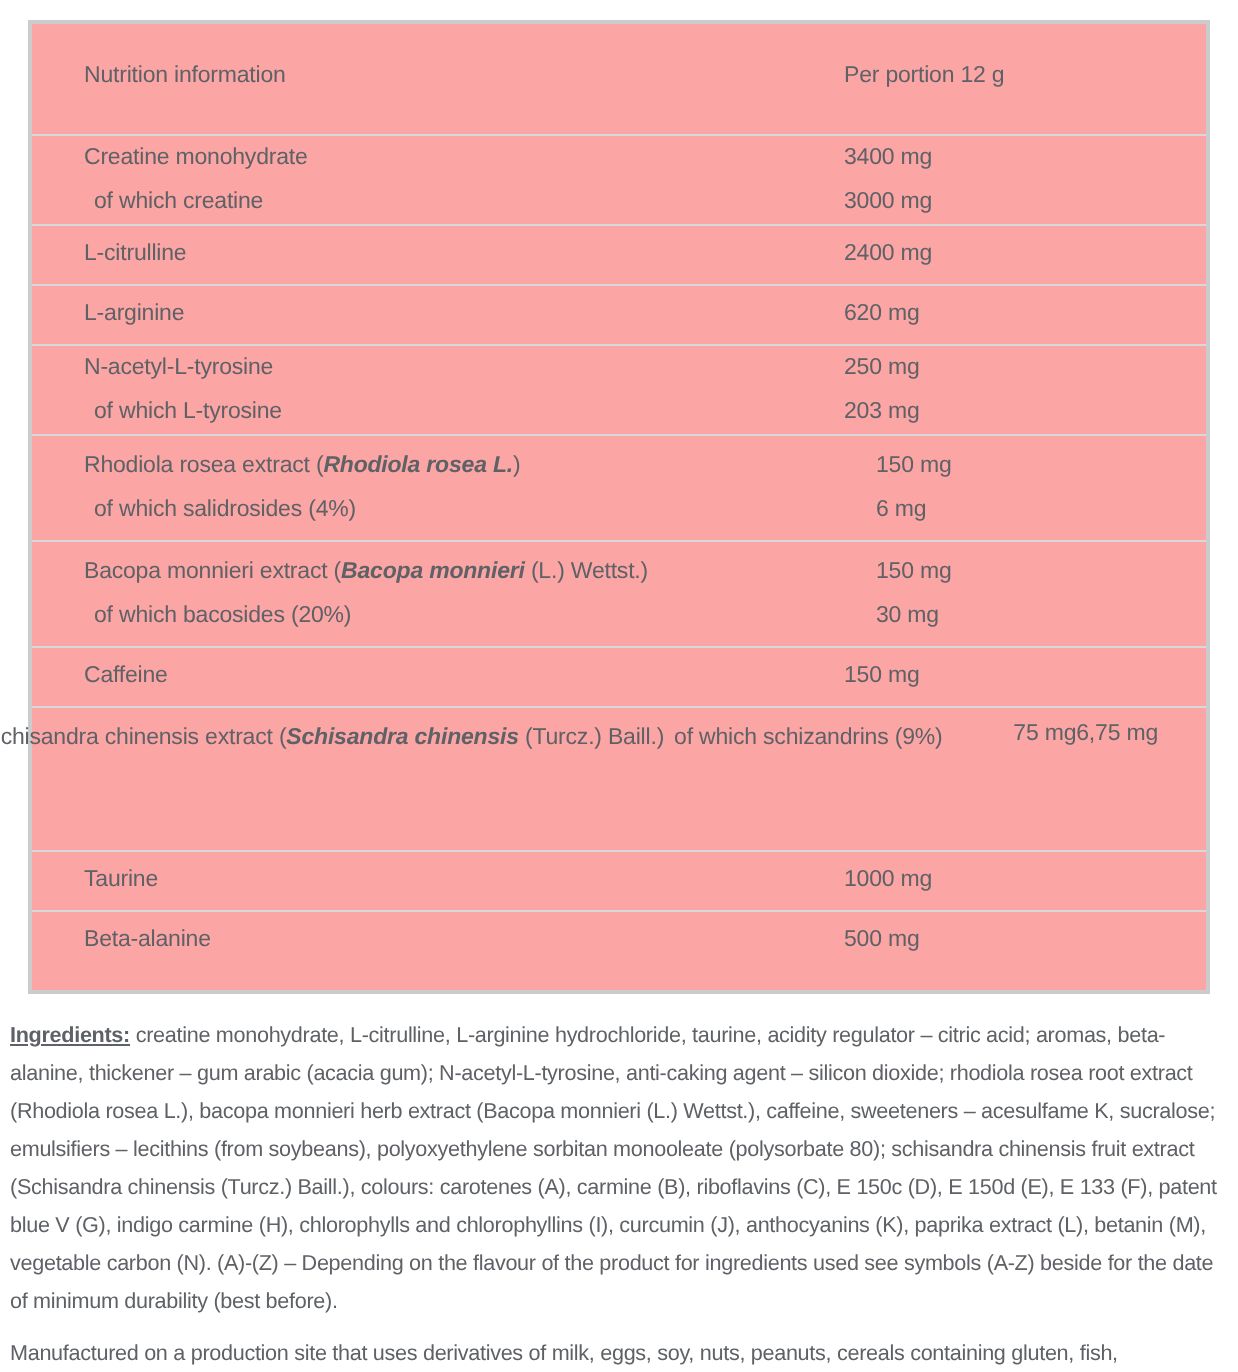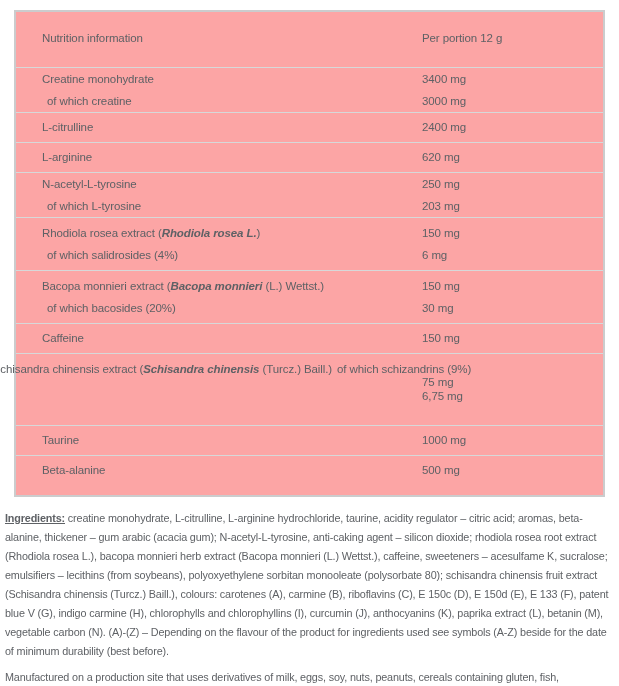--- a/index.html
+++ b/index.html
@@ -21,25 +21,25 @@
     line-height:22px;
     white-space:nowrap;
     letter-spacing:-0.1px;
   }
   .sub { padding-left:5px; }
   .latin { font-weight:bold; font-style:italic; }
   .header-row { padding:15px 0 18px 0; }
   .group { border-top:1px solid #d7d8d9; }
   .g-one { padding:3px 0 4px 0; }
   .g-two { padding:0; }
-  .g-ext { padding:4px 0 4px 0; }
+  .g-ext { padding:4px 0 4px 0;gap:16px; }
   .g-schi { height:72px; padding:6px 0 7px 0; }
   .g-schi .col-l { display:flex; flex-direction:row; justify-content:center; }
   .g-schi .col-l .line { line-height:18px; }
-  .g-schi .col-r { display:flex; flex-direction:column; justify-content:center; }
+  .g-schi .col-r { display:flex; justify-content:flex-end; }
   .g-schi .col-r .line { line-height:14px; }
   .g-last { padding:3px 0 14px 0; }
   .text-block {
     margin:12px 5px 0 5px;
     font-size:10.8px;
     line-height:19px;
     letter-spacing:-0.15px;
     color:#5e6165;
   }
   .text-block b { font-weight:bold;text-decoration:underline; }

